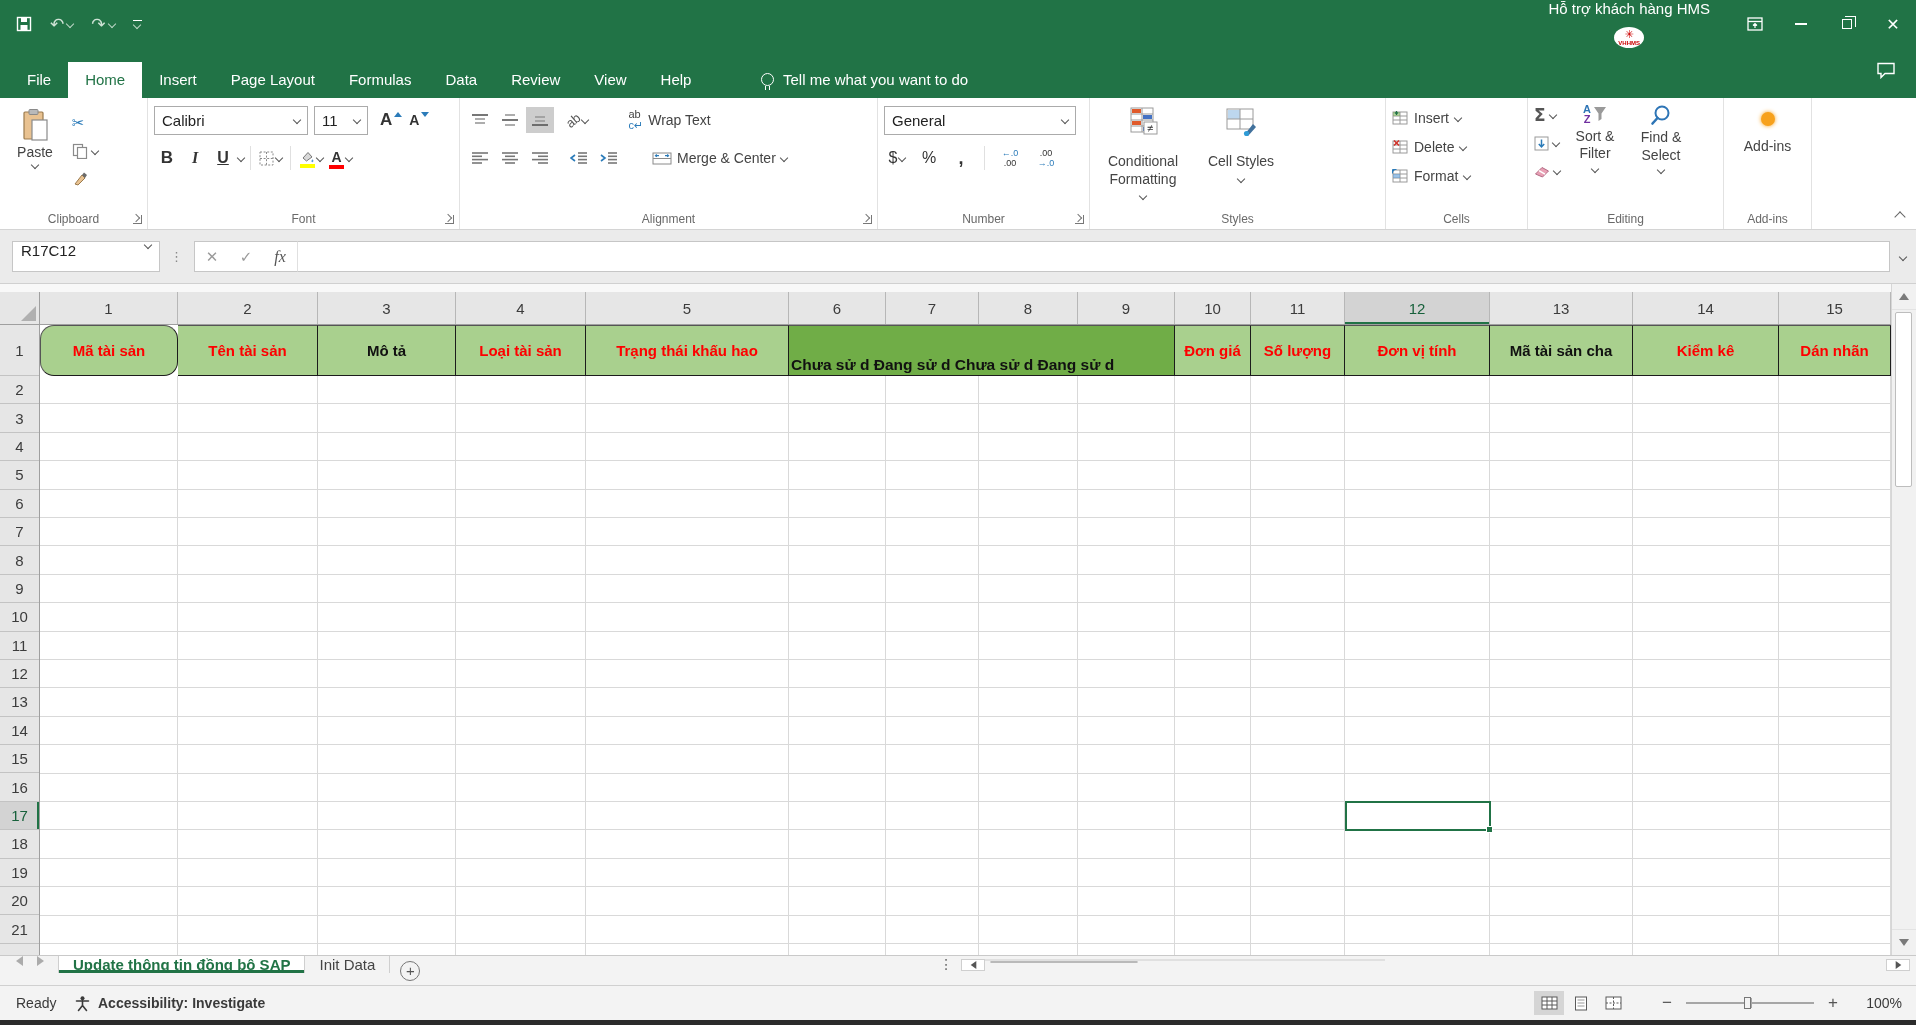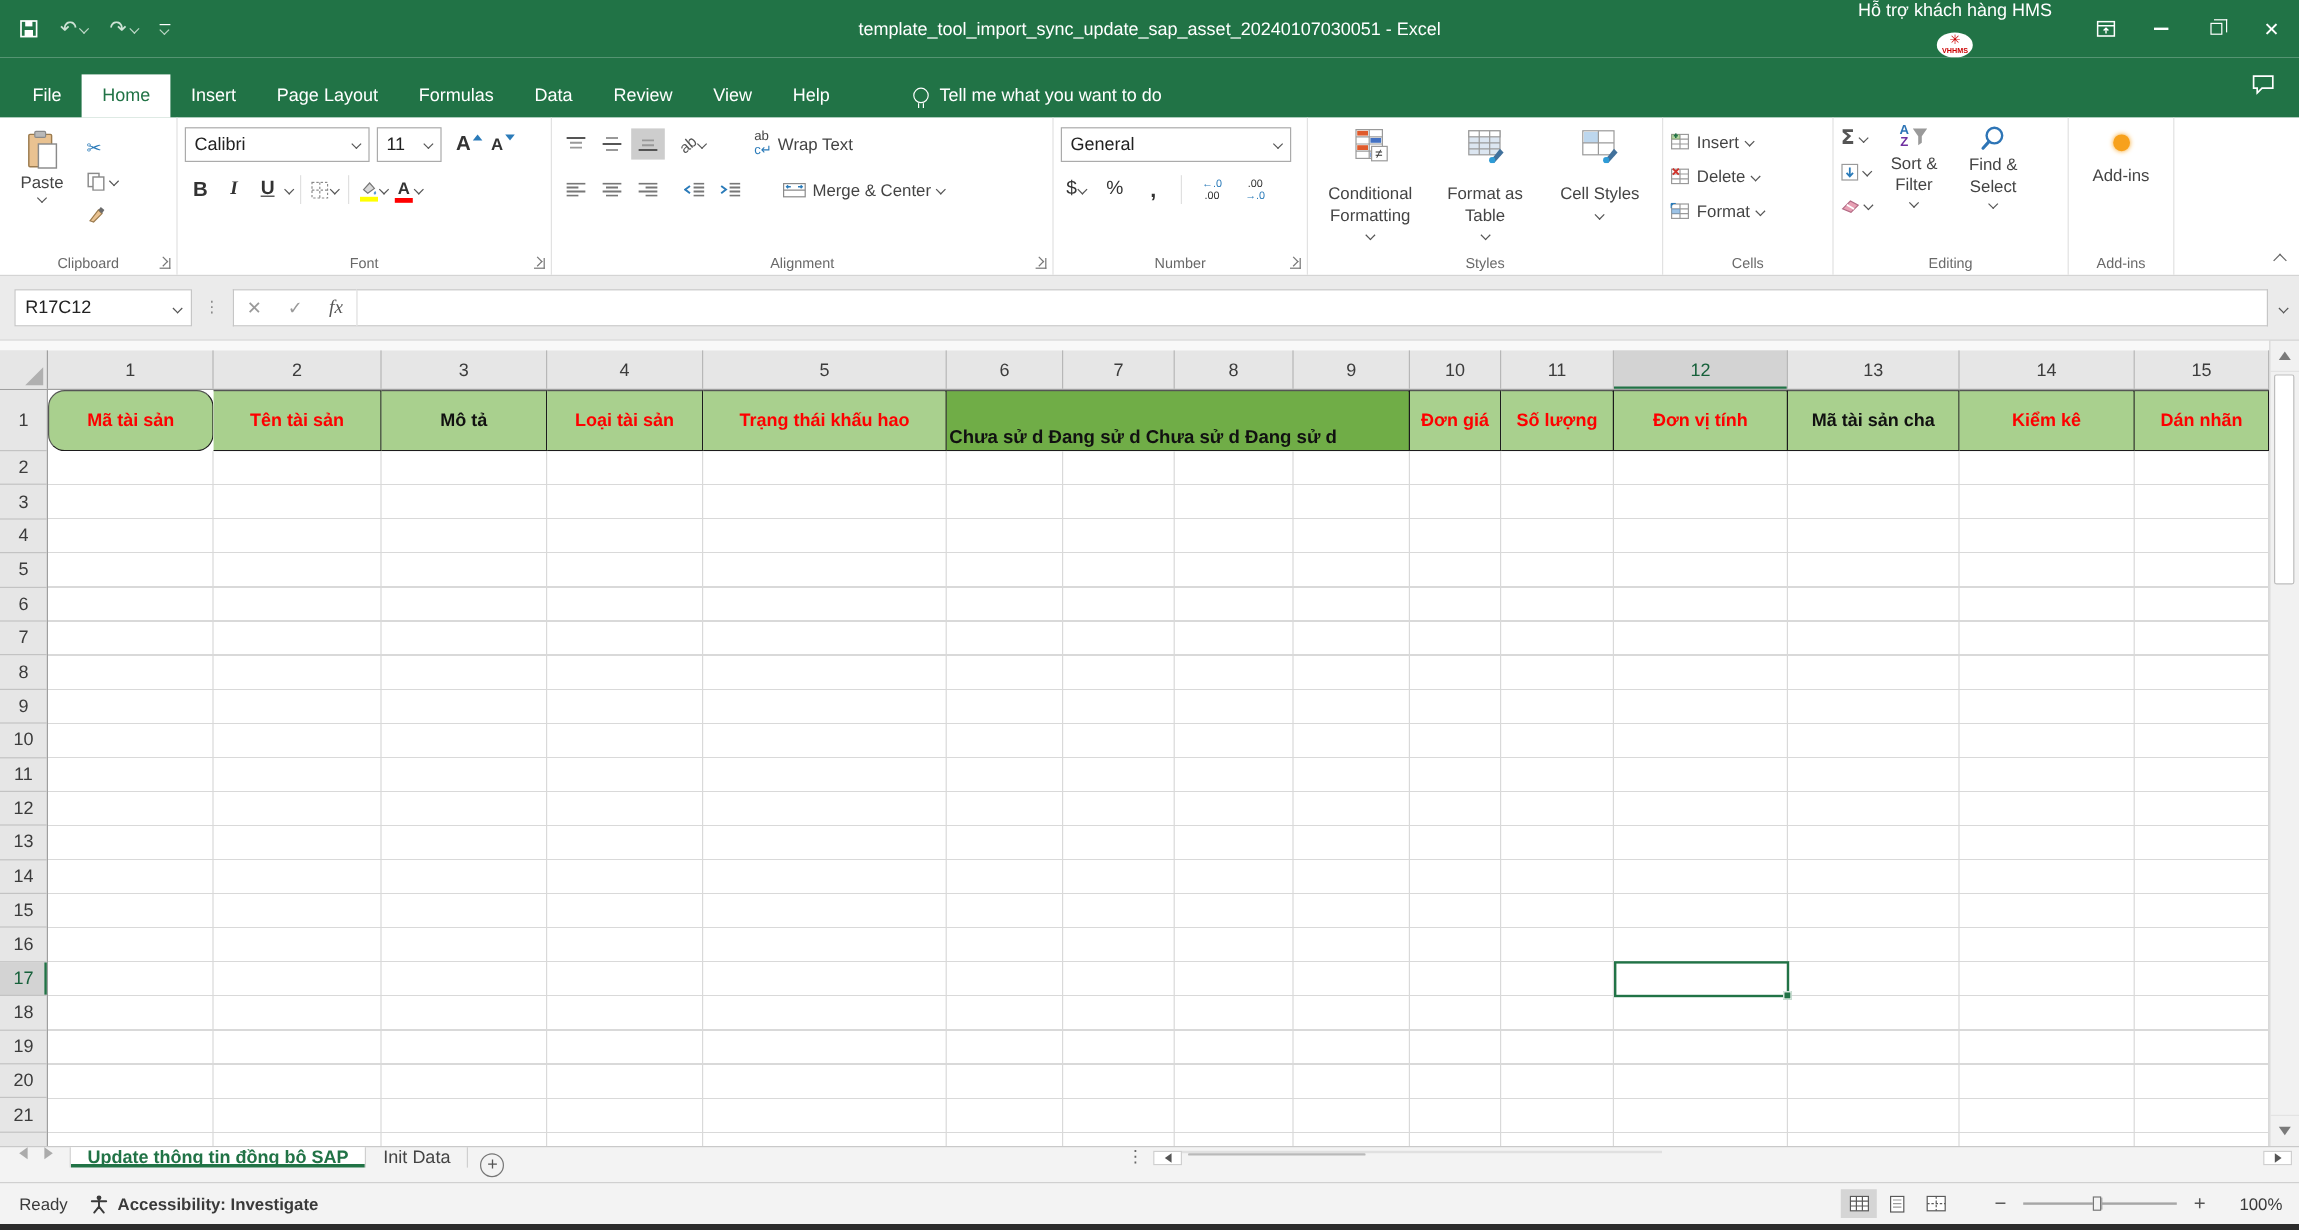--- a/index.html
+++ b/index.html
@@ -85,21 +85,21 @@
   .g-edit { width:196px; display:flex; padding-top:6px; gap:4px; }
   .editcol1 { display:flex; flex-direction:column; gap:6px; }
   .edit2 { width:62px; display:flex; flex-direction:column; align-items:center; font-size:14px; text-align:center; line-height:1.25; gap:3px; color:#444; }
 
   .g-addins { width:88px; display:flex; flex-direction:column; align-items:center; padding-top:14px; gap:12px; font-size:14px; }
   .orange-dot { width:14px; height:14px; border-radius:50%; background:#f7a11c; box-shadow:0 0 4px #f7a11c; }
   .collapse-chev { position:absolute; right:12px; bottom:8px; width:8px; height:8px; border-left:1.6px solid #666; border-top:1.6px solid #666; transform:rotate(45deg); }
 
   
   .fbar { height:54px; background:#ebebeb; border-bottom:1px solid #d0d0d0; display:flex; align-items:center; padding:0 0 0 12px; gap:0; }
-  .namebox { width:148px; height:31px; background:#fff; border:1px solid #c6c6c6; display:flex; align-items:center; justify-content:space-between; padding:0 8px; font-size:15px; color:#222; }
+  .namebox { width:148px; height:31px; background:#fff; border:1px solid #c6c6c6; display:flex; justify-content:space-between; padding:0 8px; font-size:15px; color:#222; }
   .fdots { color:#8a8a8a; font-size:13px; letter-spacing:1px; margin:0 10px; }
   .fbtns { height:31px; background:#fff; border:1px solid #c6c6c6; border-right:none; display:flex; align-items:center; }
   .fibtn { width:34px; text-align:center; color:#9a9a9a; font-size:15px; }
   .fxi { font-family:"Liberation Serif",serif; font-style:italic; color:#555; font-size:16px; }
   .finput { flex:1; height:31px; background:#fff; border:1px solid #c6c6c6; border-left:1px solid #e0e0e0; margin-right:0; display:flex; align-items:center; padding:0 8px; font-size:14px; color:#222; }
   .fchev { width:26px; display:flex; justify-content:center; }
 
   
   .gridwrap { position:absolute; top:284px; left:0; width:1891px; height:671px; background:#fff; }
   .gridgap { height:8px; background:#f8f8f8; }
@@ -187,21 +187,20 @@
         </div>
       <div class="qbtn dj">
           <span>↷</span>
           <span class="chev-w"></span>
         </div>
       <div class="qat-custom">
         <span class="bar"></span>
         <span class="chev-w"></span>
       </div>
     </div>
-    <div class="win-title">template_tool_import_sync_update_sap_asset_20240107030051  -  Excel</div>
     <div class="tb-right">
       <div class="account">
         <span>Hỗ trợ khách hàng HMS</span>
         <span class="avatar">
             <span class="star">✳</span>
             <span>VHHMS</span>
           </span>
       </div>
       <div class="winbtn">
         <svg width="16" height="14" viewBox="0 0 16 14">
@@ -472,34 +471,20 @@
             <line x1="3" y1="14" x2="25" y2="14" stroke="#9a9a9a"></line>
             <line x1="3" y1="20" x2="25" y2="20" stroke="#9a9a9a"></line>
           <rect x="4" y="3" width="9" height="4" fill="#e05a2b"></rect>
             <rect x="15" y="9" width="9" height="4" fill="#4472c4"></rect>
           <rect x="4" y="15" width="9" height="4" fill="#e05a2b"></rect>
             <rect x="15" y="21" width="5" height="4" fill="#4472c4"></rect>
           <rect x="16" y="16" width="13" height="12" fill="#fff" stroke="#9a9a9a"></rect>
           <text x="19" y="26" font-size="11" fill="#333">≠</text>
         </svg>
         <span class="lbl">Conditional Formatting</span>
-        <span class="chev"></span>
-      </div>
-      <div class="stylebtn">
-        <svg width="32" height="30" viewBox="0 0 32 30">
-          <rect x="2" y="3" width="26" height="20" fill="#dce6f1" stroke="#9a9a9a"></rect>
-          <rect x="2" y="3" width="26" height="5" fill="#fff" stroke="#9a9a9a"></rect>
-          <line x1="10.7" y1="3" x2="10.7" y2="23" stroke="#9a9a9a"></line>
-            <line x1="19.4" y1="3" x2="19.4" y2="23" stroke="#9a9a9a"></line>
-          <line x1="2" y1="13" x2="28" y2="13" stroke="#9a9a9a"></line>
-            <line x1="2" y1="18" x2="28" y2="18" stroke="#9a9a9a"></line>
-          <path d="M20 28 L28 18 L31 21 L23 30 Z" fill="#41719c"></path>
-            <circle cx="21.5" cy="27.5" r="2.6" fill="#2e9bd6"></circle>
-        </svg>
-        <span class="lbl">Format as Table</span>
         <span class="chev"></span>
       </div>
       <div class="stylebtn">
         <svg width="32" height="30" viewBox="0 0 32 30">
           <rect x="2" y="3" width="26" height="20" fill="#fff" stroke="#9a9a9a"></rect>
           <rect x="3" y="4" width="12" height="9" fill="#bdd7ee"></rect>
           <line x1="15" y1="3" x2="15" y2="23" stroke="#9a9a9a"></line>
             <line x1="2" y1="13" x2="28" y2="13" stroke="#9a9a9a"></line>
           <path d="M20 28 L28 18 L31 21 L23 30 Z" fill="#41719c"></path>
             <circle cx="21.5" cy="27.5" r="2.6" fill="#2e9bd6"></circle>

